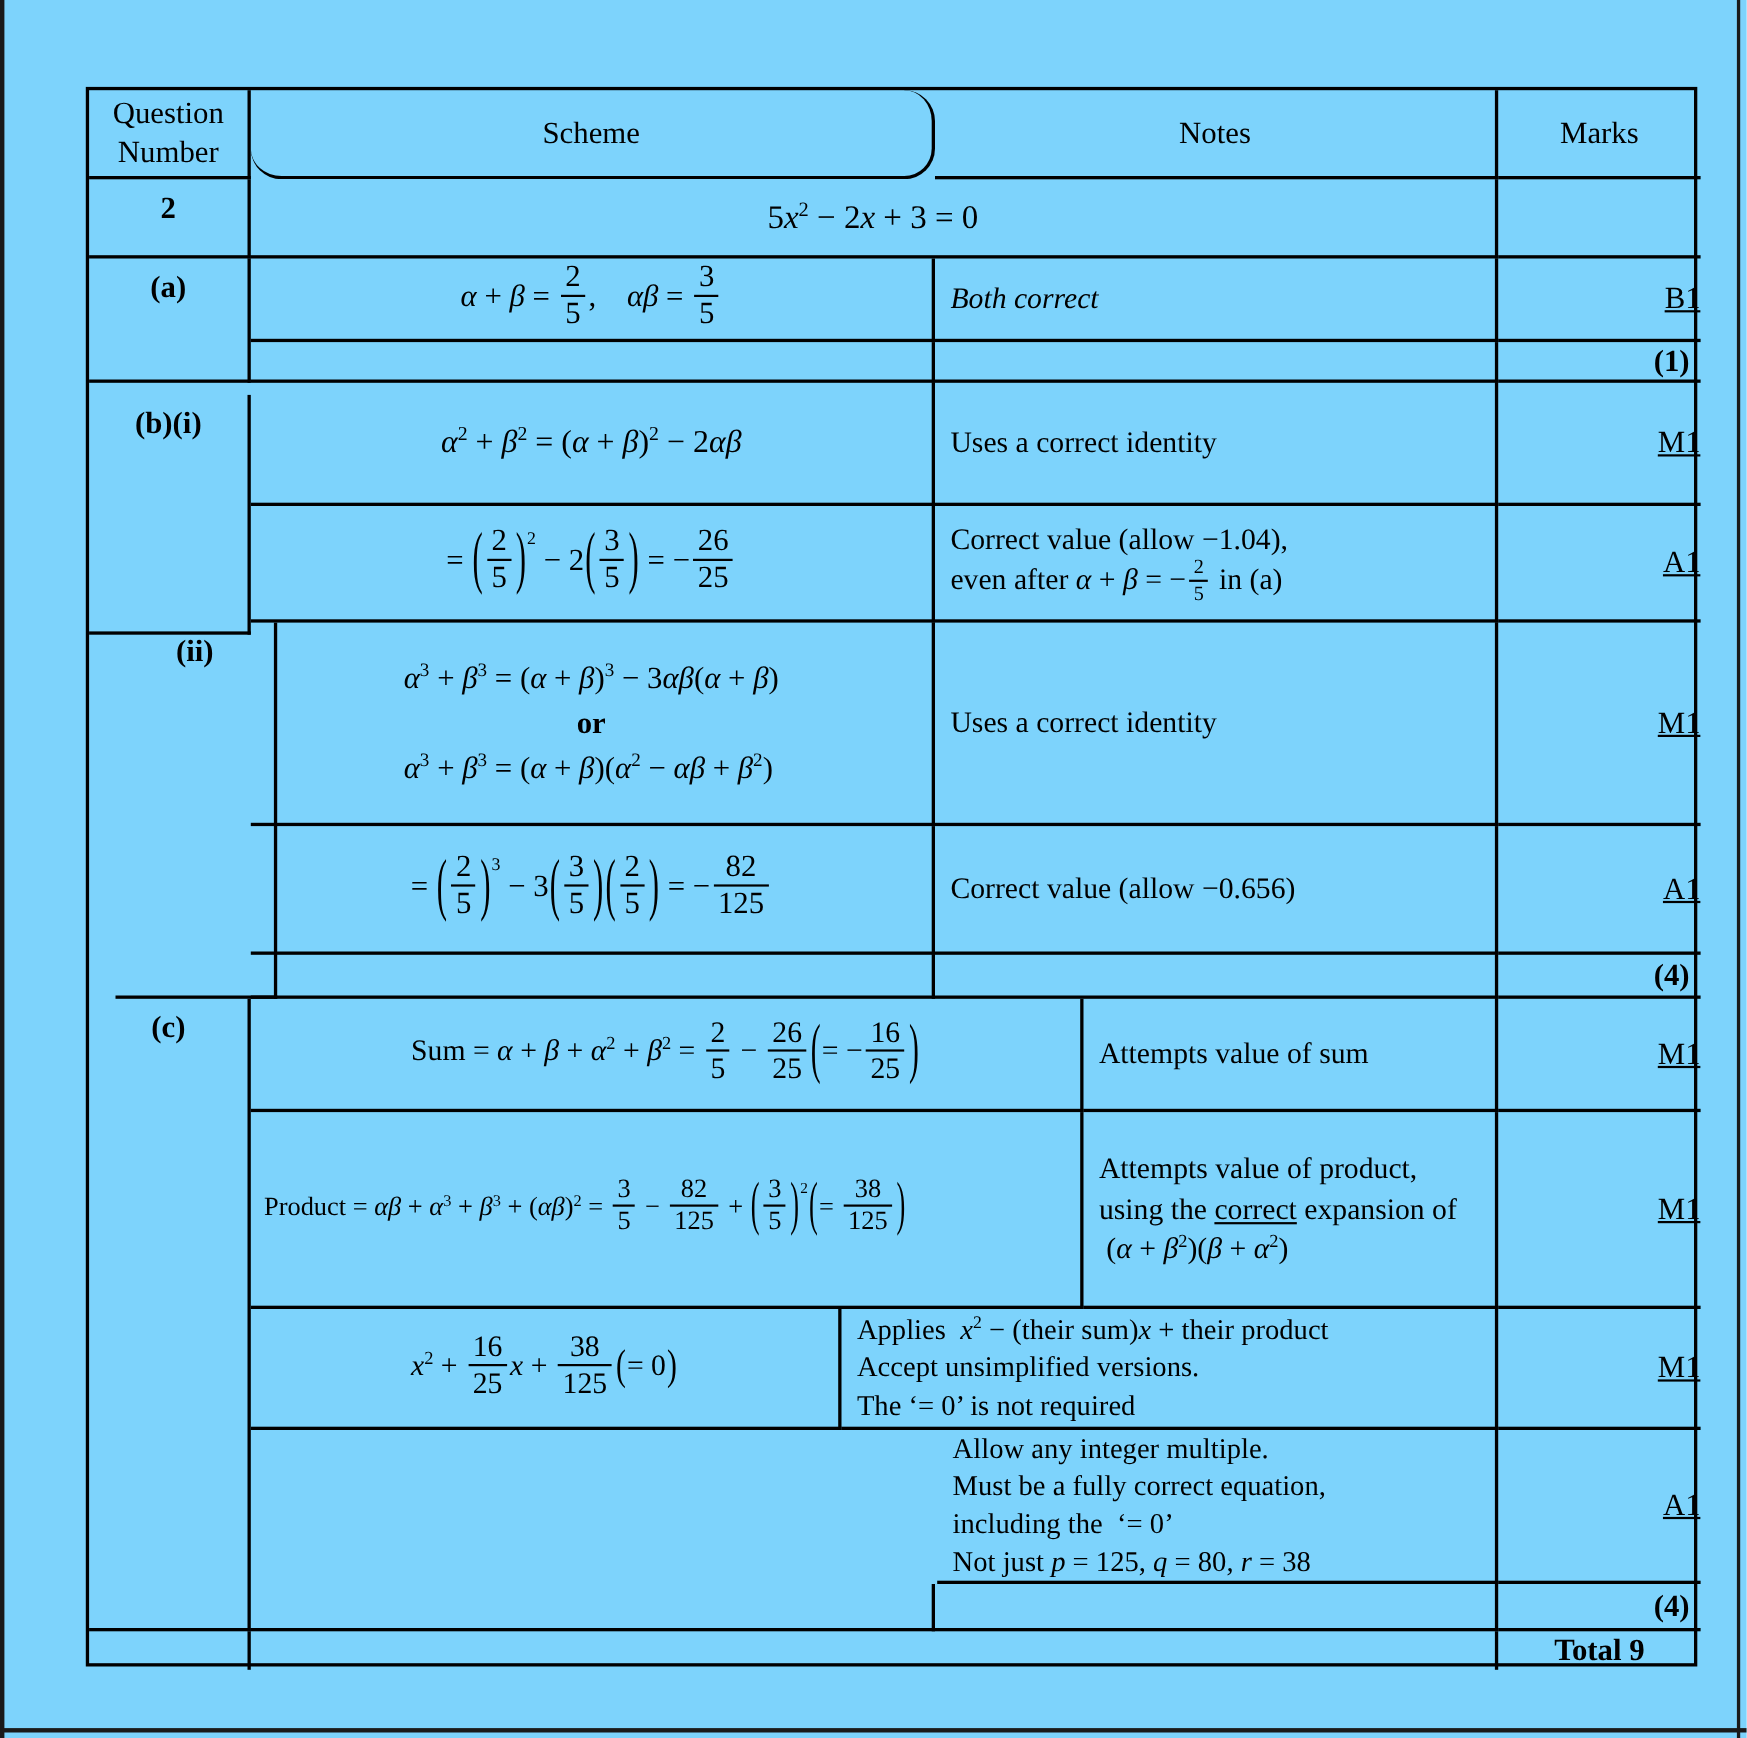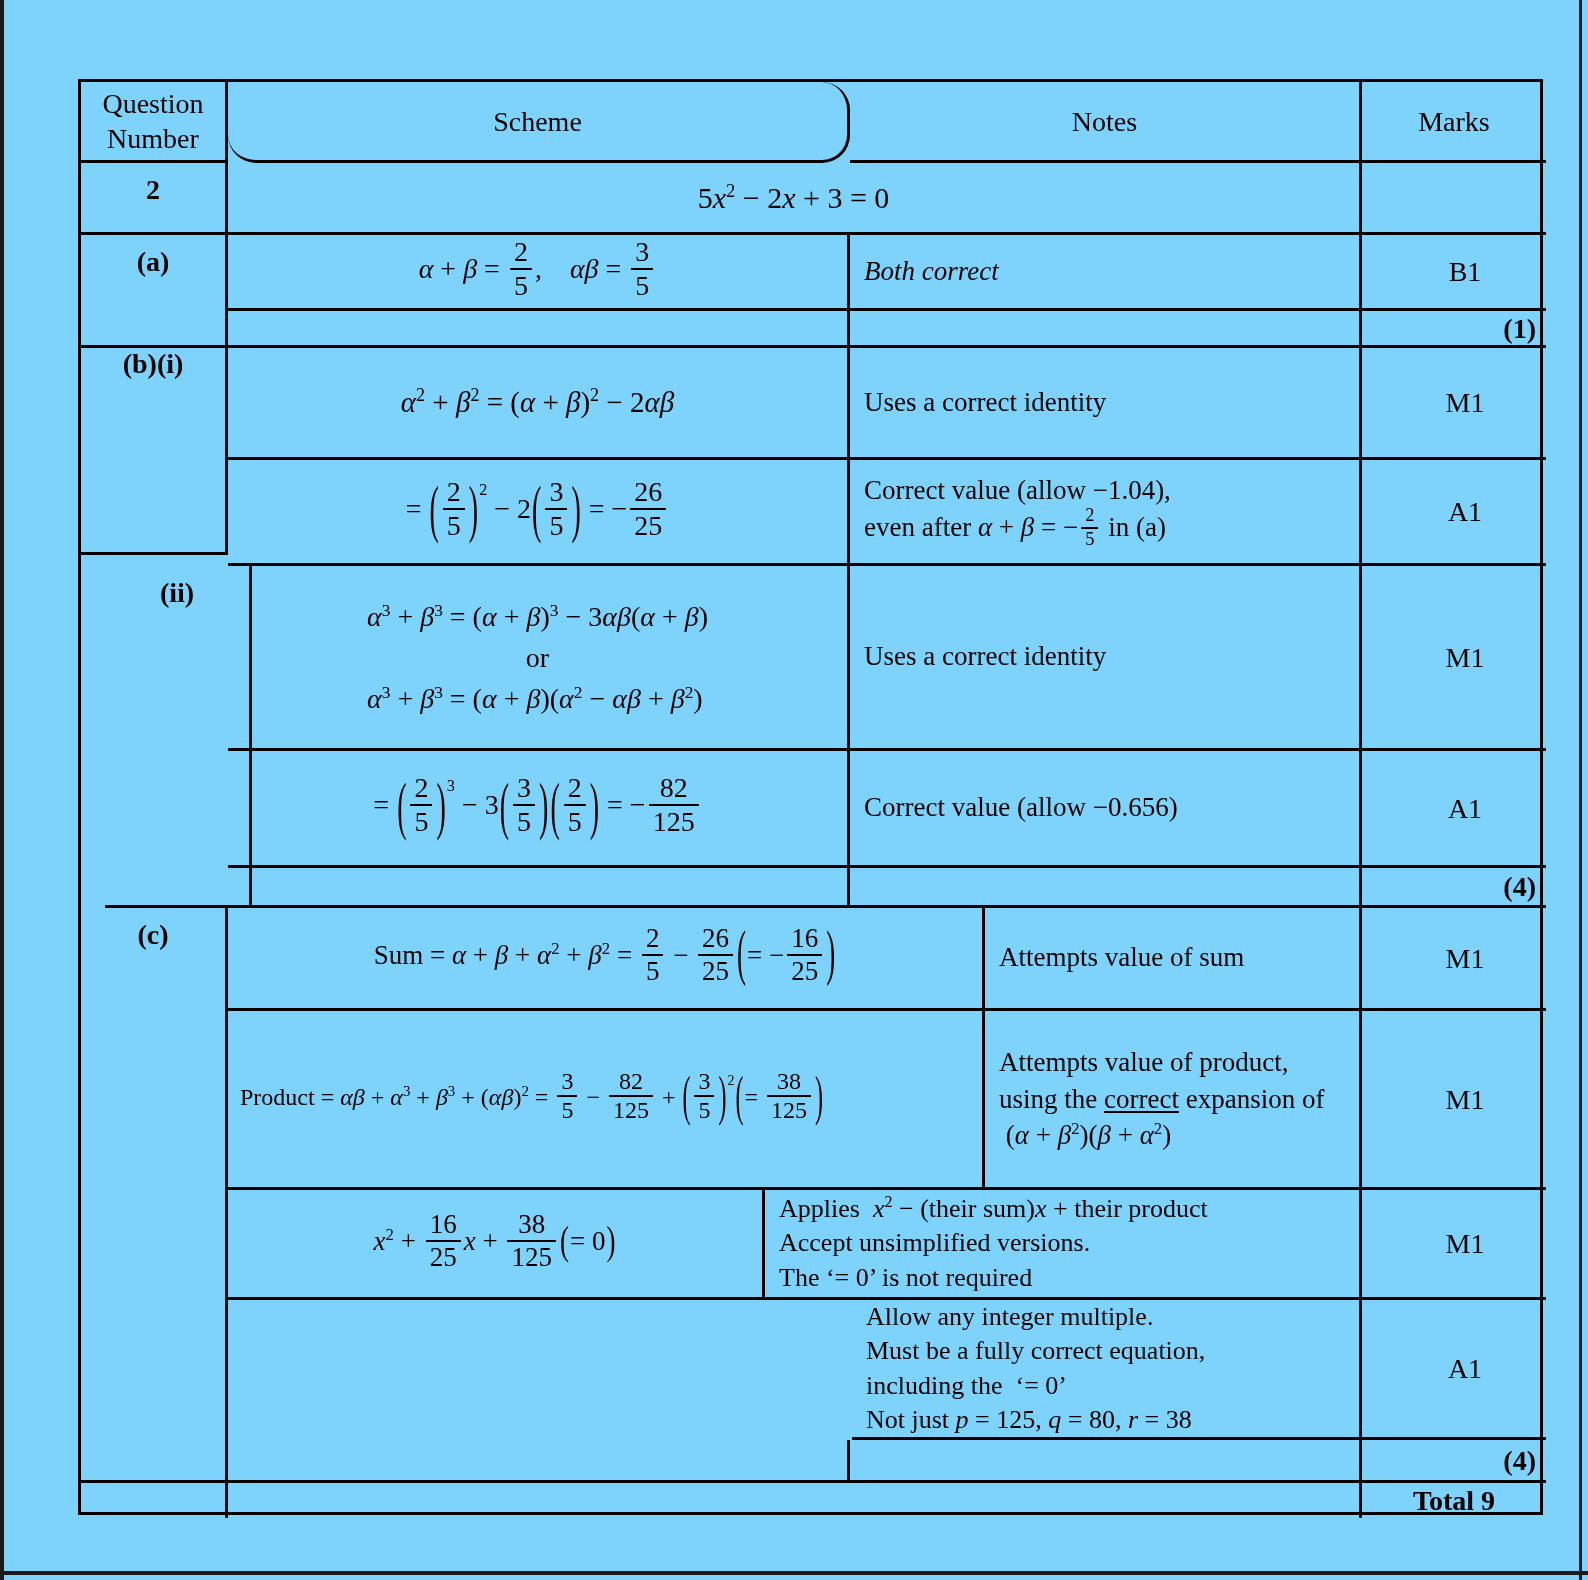--- a/index.html
+++ b/index.html
@@ -11,38 +11,38 @@
   #mstable{position:absolute;left:78px;top:79px;width:1465px;height:1436px;
            border:3px solid #000;box-sizing:border-box;}
   .cell{position:absolute;box-sizing:border-box;border-right:3px solid #000;
         border-bottom:3px solid #000;display:flex;align-items:center;
         justify-content:center;overflow:hidden;font-size:28px;line-height:1.25;}
   .nr{border-right:none;}
   .nb{border-bottom:none;}
   .hdr{text-align:center;}
   .qcell{align-items:flex-start;font-weight:bold;padding-top:9px;}
   .notes{justify-content:flex-start;text-align:left;padding:4px 8px 4px 14px;font-size:27px;}
-  .marks{justify-content:center;padding-left:22px;}
+  .marks{justify-content:flex-end;padding-left:22px;text-decoration:underline;}
   .subr{justify-content:flex-end;padding-right:10px;font-weight:bold;}
   .totalc{justify-content:center;font-weight:bold;}
   .scheme{font-size:28px;}
   
   i{font-family:"Liberation Serif",serif;}
   sup{font-size:62%;vertical-align:super;line-height:0;}
   .hs{font-size:58%;vertical-align:1.45em;line-height:0;font-style:normal;}
   .fr{display:inline-block;vertical-align:middle;text-align:center;line-height:1.06;
       margin:0 3px;position:relative;top:-3px;}
   .fr .n{display:block;padding:0 4px 1px;}
   .fr .d{display:block;border-top:2px solid #000;padding:1px 4px 0;}
   .fr.sm{font-size:68%;top:-2px;}
   .lp,.rp{display:inline-block;vertical-align:middle;transform:scaleY(2.25);
           font-style:normal;font-weight:400;position:relative;top:-3px;padding:0 1px;}
   .mp{display:inline-block;vertical-align:middle;transform:scaleY(1.45);
       font-style:normal;position:relative;top:-2px;padding:0 1px;}
-  .orline{text-align:center;padding:6px 0;}
+  .orline{text-align:center;padding:6px 0;font-weight:bold;}
   .eqstack div{white-space:nowrap;}
   .prodsize{font-size:24px;justify-content:flex-start;padding-left:12px;white-space:nowrap;}
   .note-tight{line-height:1.32;font-size:26px;}
   .note-mid{line-height:1.35;}
   u{text-underline-offset:3px;}
 </style>
 </head>
 <body>
 
 <div id="page">
@@ -86,21 +86,21 @@
     <div class="cell marks nr" style="left:1281px;top:153px;width:184px;height:76px;">
       <span>B1</span>
     </div>
 
     <div class="cell" style="left:147px;top:229px;width:622px;height:37px;"></div>
     <div class="cell" style="left:769px;top:229px;width:512px;height:37px;"></div>
     <div class="cell subr nr" style="left:1281px;top:229px;width:184px;height:37px;">
       <span>(1)</span>
     </div>
 
-    <div class="cell qcell" style="left:0;top:255px;width:147px;height:218px;">
+    <div class="cell qcell" style="left:0;top:277px;width:147px;height:218px;">
       <span>(b)(i)</span>
     </div>
     <div class="cell scheme" style="left:147px;top:266px;width:622px;height:112px;font-size:29px;">
       <span><i>α</i><sup>2</sup> + <i>β</i><sup>2</sup> = (<i>α</i> + <i>β</i>)<sup>2</sup> − 2<i>αβ</i></span>
     </div>
     <div class="cell notes" style="left:769px;top:266px;width:512px;height:112px;">
       <span>Uses a correct identity</span>
     </div>
     <div class="cell marks nr" style="left:1281px;top:266px;width:184px;height:112px;">
       <span>M1</span>

